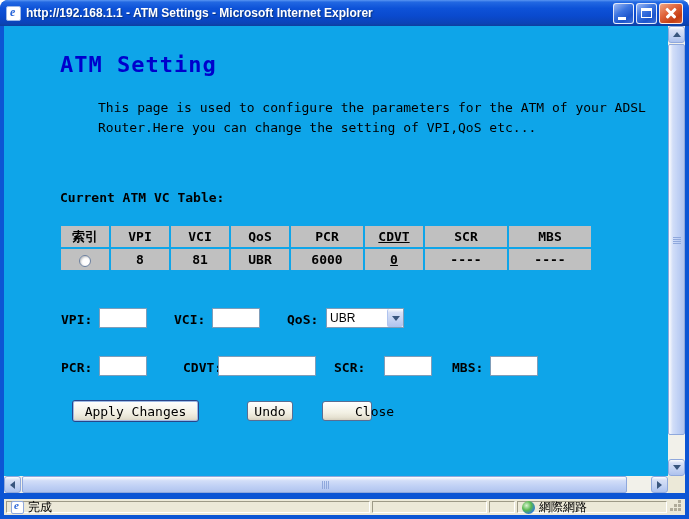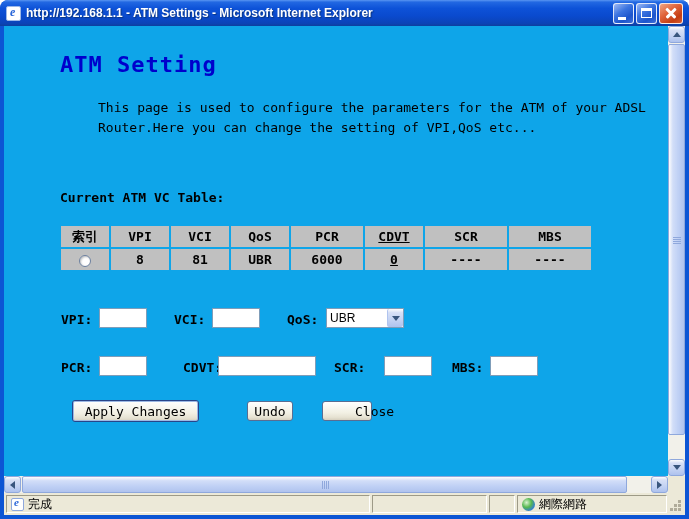--- a/index.html
+++ b/index.html
@@ -93,21 +93,21 @@
     box-shadow:0 2px 0 #8fa8dc, 0 4px 0 #8fa8dc, 0 -2px 0 #8fa8dc; }
   .hgrip { width:1px; height:8px; background:#8fa8dc;
     box-shadow:2px 0 0 #8fa8dc, 4px 0 0 #8fa8dc, -2px 0 0 #8fa8dc; }
   .tri-up    { width:0;height:0;border-left:4px solid transparent;border-right:4px solid transparent;border-bottom:5px solid #39567e; }
   .tri-down  { width:0;height:0;border-left:4px solid transparent;border-right:4px solid transparent;border-top:5px solid #39567e; }
   .tri-left  { width:0;height:0;border-top:4px solid transparent;border-bottom:4px solid transparent;border-right:5px solid #39567e; }
   .tri-right { width:0;height:0;border-top:4px solid transparent;border-bottom:4px solid transparent;border-left:5px solid #39567e; }
   .sb-corner { position:absolute; right:0; bottom:0; width:17px; height:17px; background:#ece9d8; }
 
   
-  .statusbar { position:absolute; left:4px; right:4px; bottom:4px; height:22px; background:#ece9d8;
+  .statusbar { position:absolute; left:4px; right:4px; bottom:4px; height:16px; background:#ece9d8;
     display:flex; align-items:stretch; padding:2px; font:12px "Liberation Sans","DejaVu Sans",sans-serif; }
   .sb-panel { border:1px solid; border-color:#9d9a87 #ffffff #ffffff #9d9a87;
     display:flex; align-items:center; gap:4px; padding:0 4px; margin-right:2px; white-space:nowrap; }
   .sb-main { flex:1; }
   .sb-p1 { width:115px; } .sb-p2 { width:26px; }
   .sb-zone { width:150px; }
   .status-icon { width:13px; height:13px; background:#fff; border:1px solid #8fa8dc;
     border-radius:2px; position:relative; flex:none; }
   .status-icon::after { content:"e"; position:absolute; left:2px; top:-3px; color:#2a66d8;
     font:bold italic 11px "Liberation Serif", serif; }

